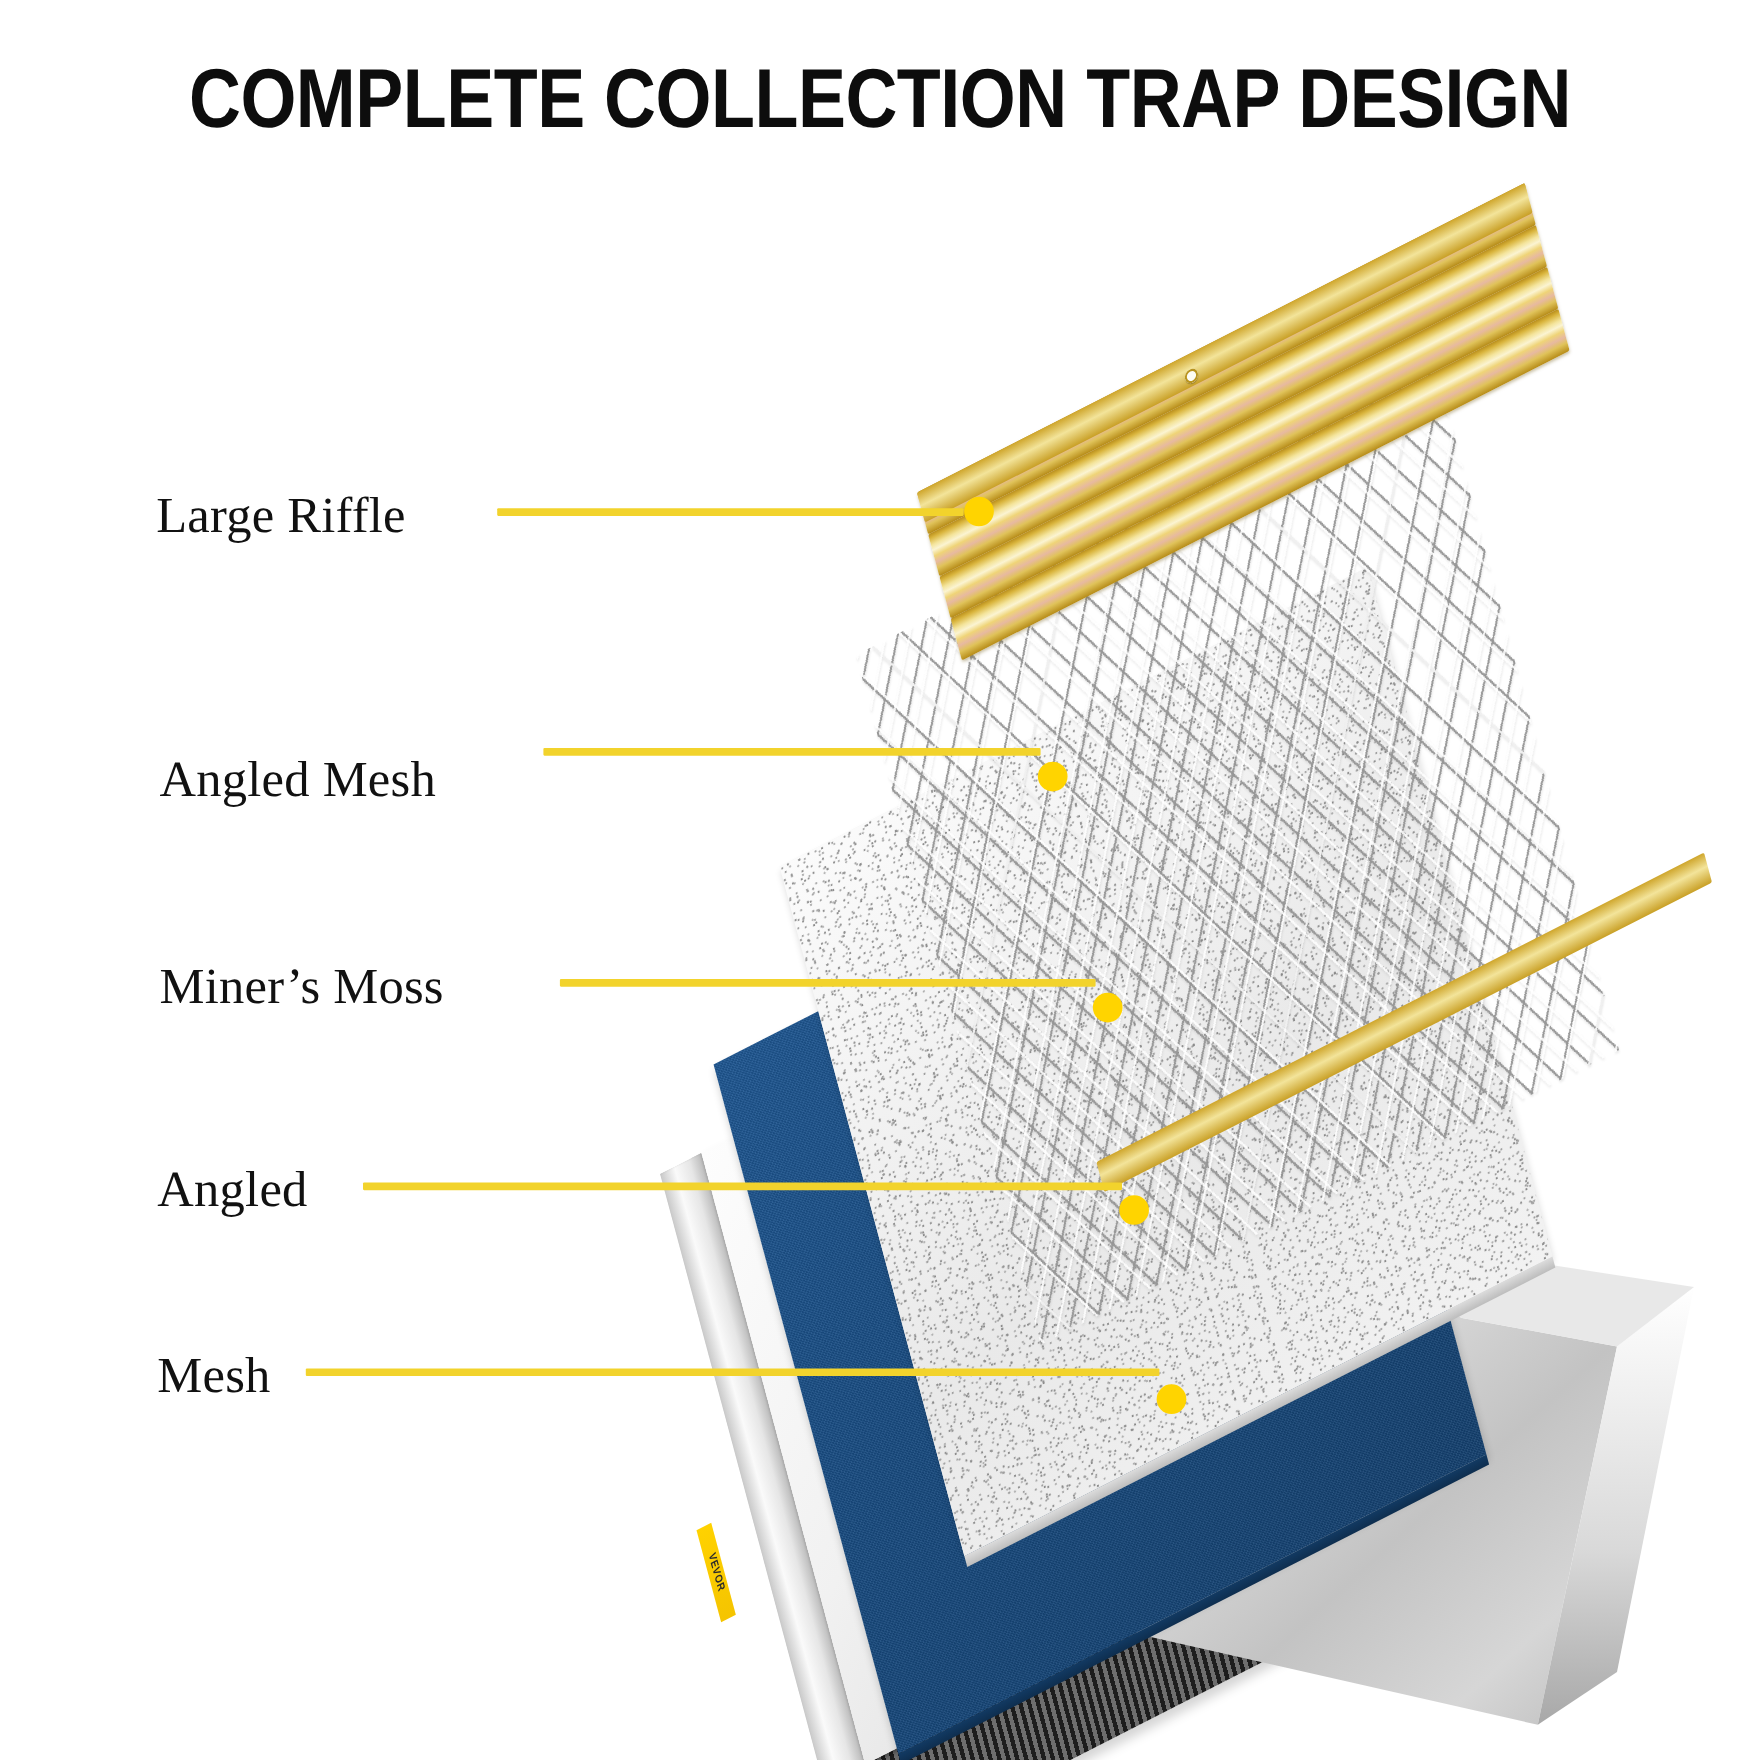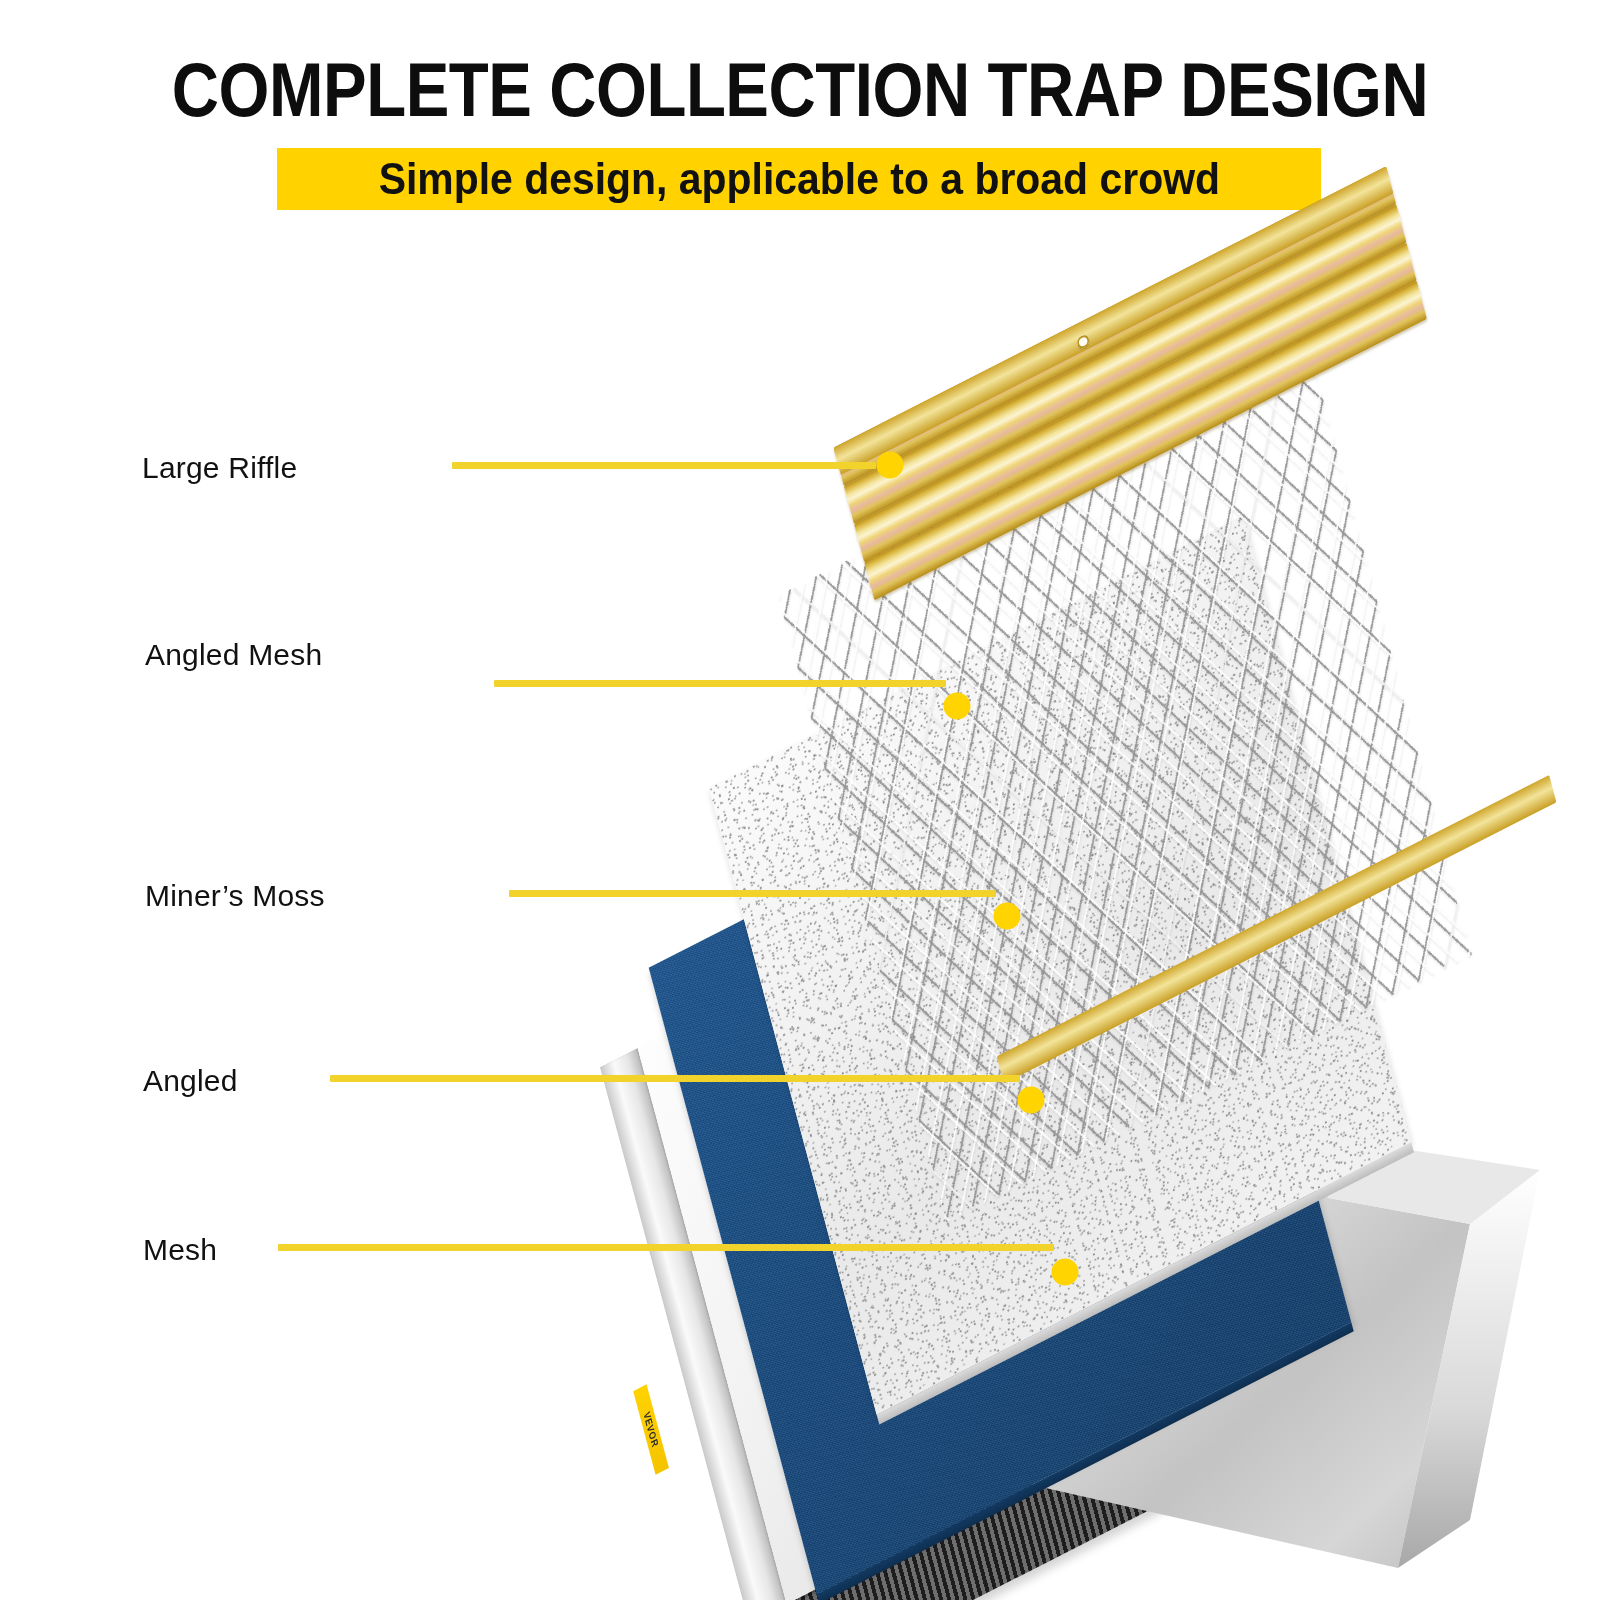--- a/index.html
+++ b/index.html
@@ -26,22 +26,22 @@
   .subbar-text{
     font-family:"Liberation Sans Narrow","Liberation Sans",sans-serif;
     font-weight:bold;font-size:44px;color:#111;letter-spacing:0px;
     transform:scaleX(0.93);white-space:nowrap;
   }
 
   
   .callout{position:absolute;white-space:nowrap;}
   .callout .lbl{
     position:absolute;left:0;top:0;transform:translateY(-50%);
-    font-size:30px;color:#111;font-weight:400;letter-spacing:0.2px;
-    font-family:Liberation Sans, sans-serif;
+    font-size:46px;color:#111;font-weight:400;letter-spacing:0.2px;
+    font-family:Liberation Serif, serif;
   }
   .lead{position:absolute;height:7px;background:#F2D32C;border-radius:1px;}
   .dot{position:absolute;width:27px;height:27px;border-radius:50%;
        background:#FFD400;transform:translate(-50%,-50%);}
 
   
   .assembly{position:absolute;left:0;top:0;width:1600px;height:1600px;}
   .layer{position:absolute;transform-origin:50% 50%;}
 
   
@@ -179,23 +179,20 @@
     box-shadow:0 1px 2px rgba(0,0,0,.35);
   }
 </style>
 </head>
 <body>
 
 <div class="stage">
 
   <div class="header">
     <div class="title">COMPLETE COLLECTION TRAP DESIGN</div>
-  </div>
-  <div class="subbar">
-    <div class="subbar-text">Simple design, applicable to a broad crowd</div>
   </div>
 
   <div class="assembly">
 
     <div class="layer" id="body">
       <div class="body-pan"></div>
       <div class="body-rail l">
         <div class="logo-tag">
           <span>VEVOR</span>
         </div>
@@ -272,21 +269,21 @@
 
   <div>
 
     <div class="callout">
       <div class="lbl" style="left:142px;top:468px;">Large Riffle</div>
       <div class="lead" style="left:452px;top:462px;width:424px;"></div>
       <div class="dot" style="left:890px;top:465px;"></div>
     </div>
 
     <div class="callout">
-      <div class="lbl" style="left:145px;top:655px;">Angled Mesh</div>
+      <div class="lbl" style="left:145px;top:708px;">Angled Mesh</div>
       <div class="lead" style="left:494px;top:680px;width:452px;"></div>
       <div class="dot" style="left:957px;top:706px;"></div>
     </div>
 
     <div class="callout">
       <div class="lbl" style="left:145px;top:896px;">Miner’s Moss</div>
       <div class="lead" style="left:509px;top:890px;width:487px;"></div>
       <div class="dot" style="left:1007px;top:916px;"></div>
     </div>
 

